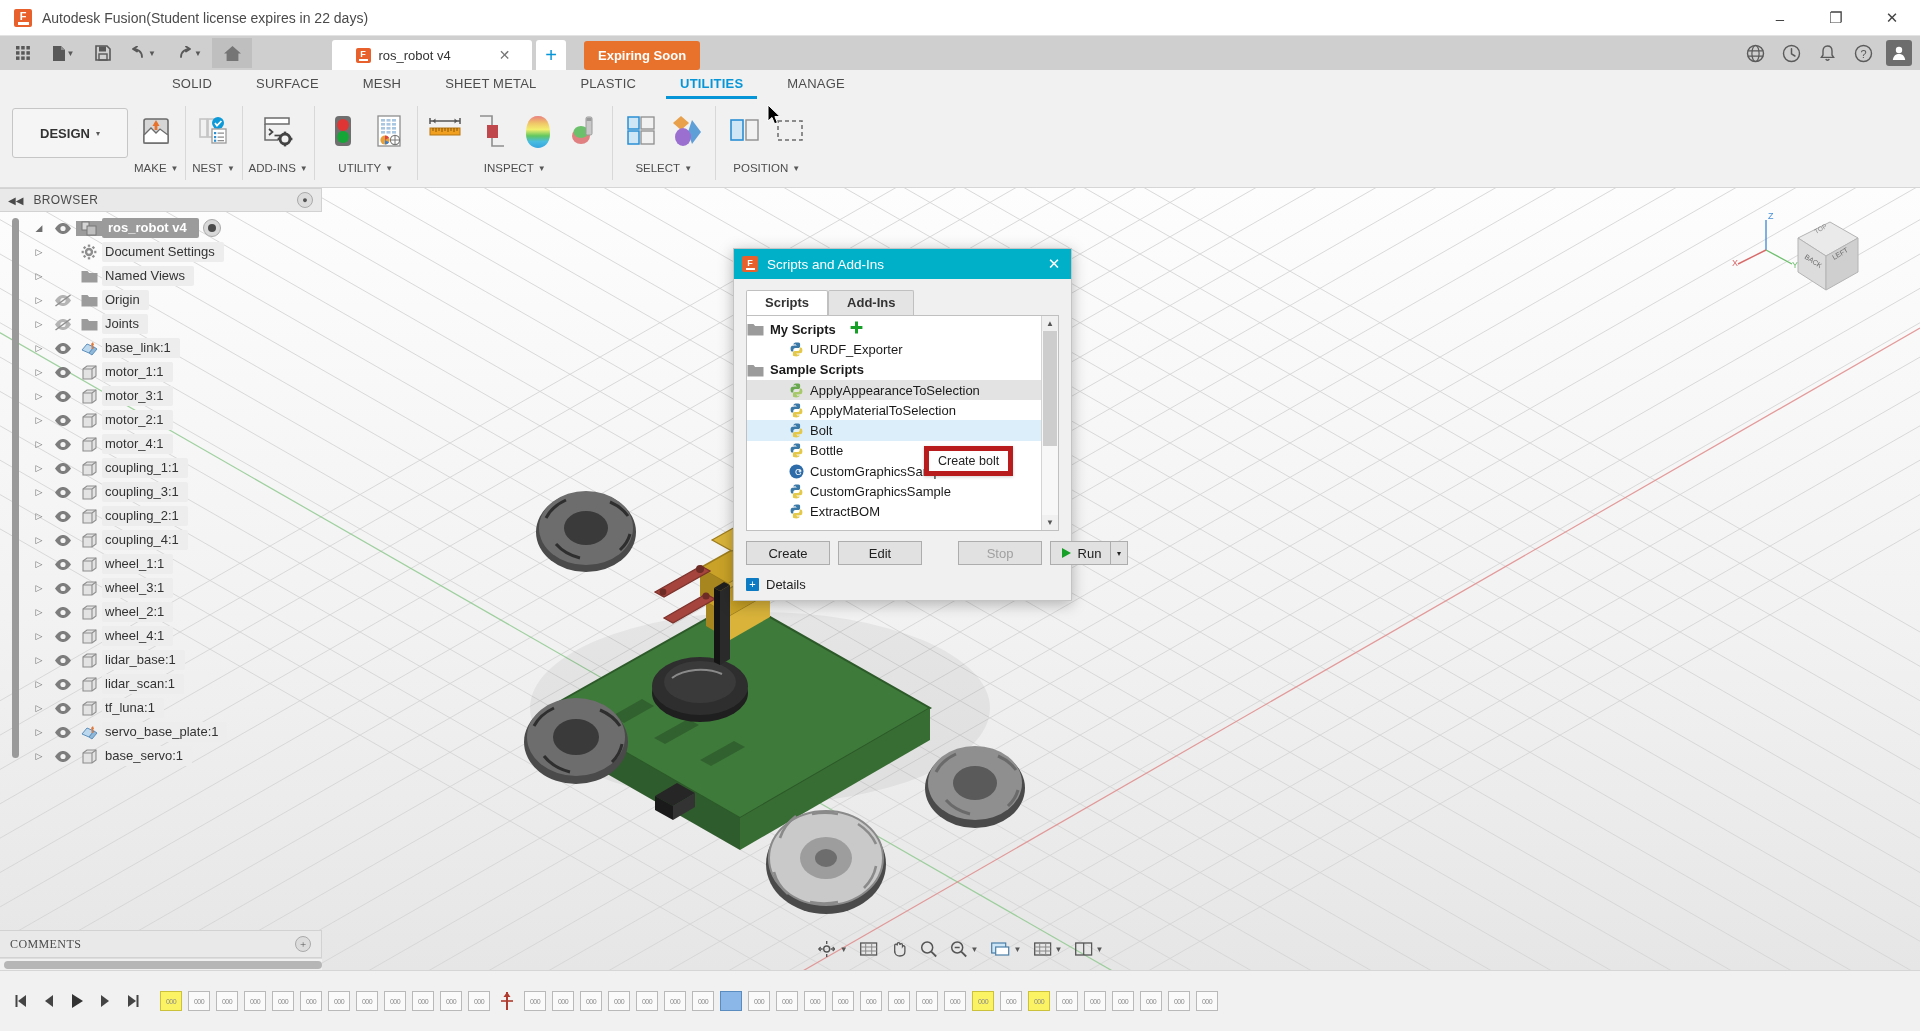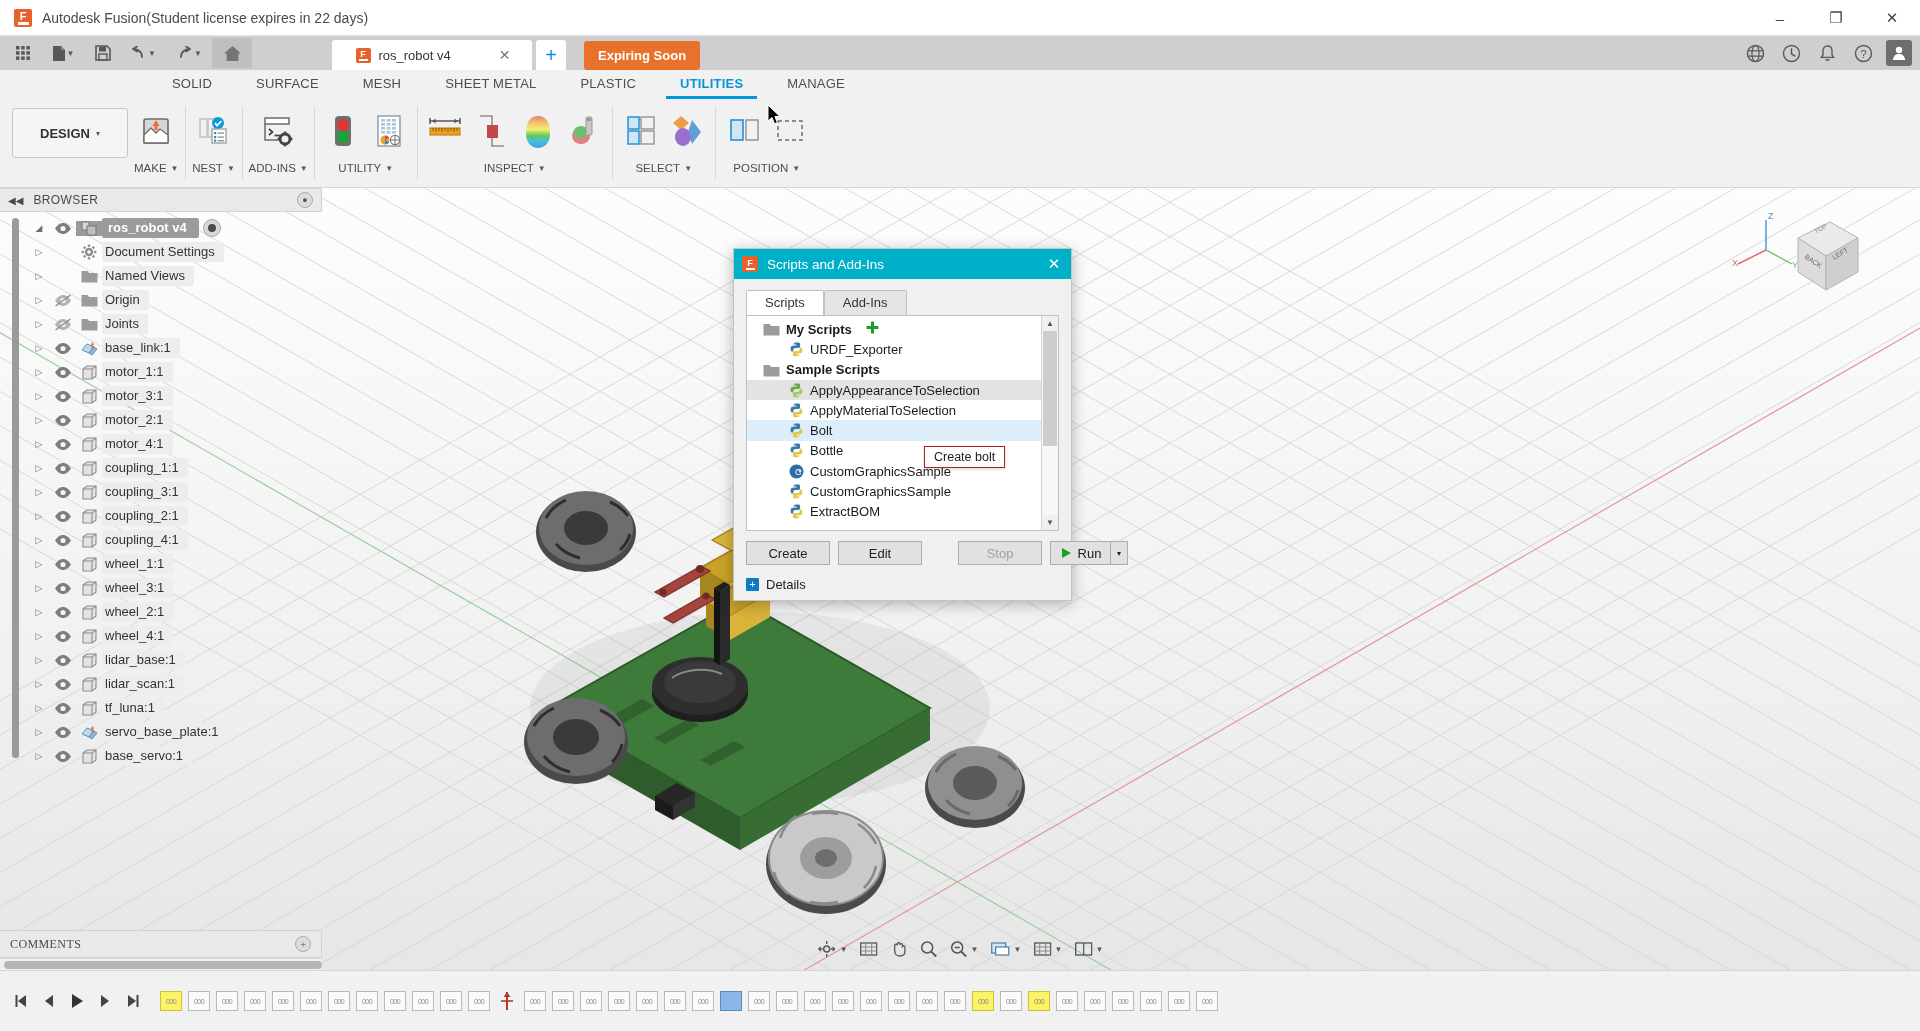--- a/index.html
+++ b/index.html
@@ -218,34 +218,34 @@
   .dlg-title {
     height: 30px; background: #00b0c8; display: flex; align-items: center;
     gap: 9px; padding: 0 8px; color: #fff; position: relative;
   }
   .dlg-title .t { font-size: 13.5px; }
   .dlg-close {
     position: absolute; right: 6px; width: 22px; height: 22px; display: flex;
     align-items: center; justify-content: center; font-size: 15px; color: #fff;
   }
   .dlg-body { flex: 1; padding: 10px 12px 8px 12px; display: flex; flex-direction: column; }
-  .dlg-tabs { display: flex; height: 26px; align-items: flex-end; }
+  .dlg-tabs { display: flex; height: 26px; align-items: flex-end; font-weight: bold; }
   .dlg-tab {
     padding: 4px 18px 5px 18px; font-size: 13px; background: #e4e4e4;
     border: 1px solid #c0c0c0; border-bottom: none; color: #333; border-radius: 2px 2px 0 0;
   }
   .dlg-tab.active { background: #fff; border-bottom: 1px solid #fff; margin-bottom: -1px; }
   .list-wrap {
     flex: 1; background: #fff; border: 1px solid #c0c0c0; margin-top: 0px;
     display: flex; position: relative; overflow: hidden;
   }
   .list { flex: 1; padding-top: 3px; }
   .lrow { display: flex; align-items: center; height: 20.3px; gap: 6px; padding-left: 8px; font-size: 13px; }
   .lrow.indent { padding-left: 42px; }
-  .lrow.group { font-weight: bold; padding-left: 16px; text-align: right; }
+  .lrow.group { font-weight: bold; padding-left: 0; text-align: right; }
   .lrow.sel-grey { background: #e3e3e3; }
   .lrow.sel-blue { background: #ddeefb; }
   .lrow .name { color: #1a1a1a; }
   .sb {
     width: 17px; background: #f0f0f0; border-left: 1px solid #d4d4d4;
     display: flex; flex-direction: column; justify-content: space-between; align-items: center;
   }
   .sb-arrow { height: 15px; display: flex; align-items: center; justify-content: center; font-size: 8px; color: #555; width:100%; background:#f0f0f0;}
   .sb-track { flex: 1; width: 100%; background: #f7f7f7; position: relative; }
   .sb-thumb { position: absolute; top: 0; left: 1px; right: 1px; height: 115px; background: #cdcdcd; }
@@ -261,21 +261,21 @@
     width: 18px; height: 24px; background: #e1e1e1; border: 1px solid #adadad;
     display: flex; align-items: center; justify-content: center; font-size: 8px; color: #222;
   }
   .details { display: flex; align-items: center; gap: 7px; margin-top: 12px; font-size: 13px; color: #222; }
   .plusbox {
     width: 13px; height: 13px; background: #0d7bc4; color: #fff; font-size: 11px;
     display: flex; align-items: center; justify-content: center; line-height: 1; border-radius:1px;
   }
   .tooltip {
     position: absolute; left: 924px; top: 446px; background: #fefefe;
-    border: 1px solid #b91c1c; padding: 3px 9px; font-size: 12.5px; color: #222;
+    border: 5px solid #b91c1c; padding: 3px 9px; font-size: 12.5px; color: #222;
     box-shadow: 0 1px 3px rgba(0,0,0,.18);
   }
   .cursor {
     position: absolute; left: 767px; top: 104px; width: 16px; height: 20px;
     pointer-events: none;
   }
 </style>
 </head>
 <body>
 

